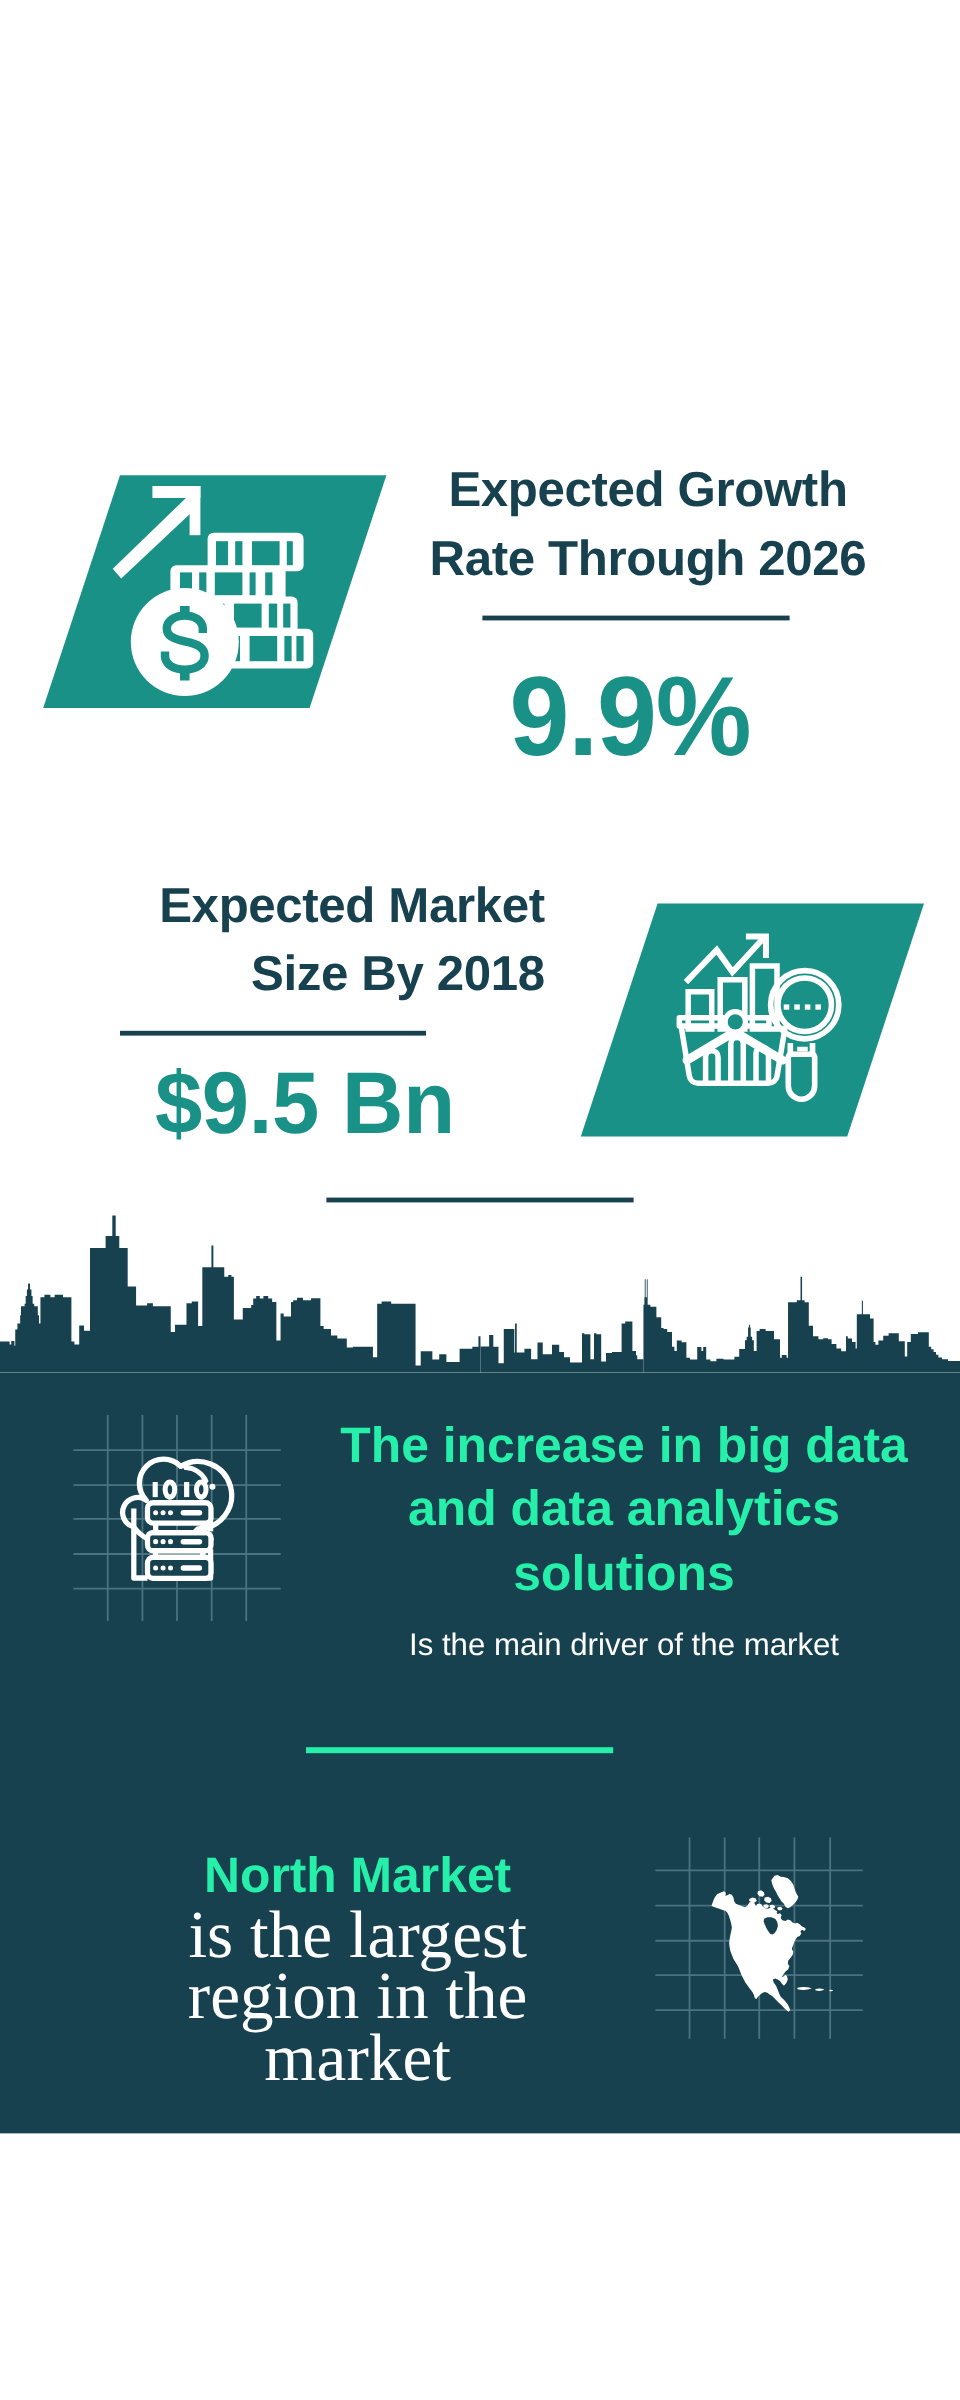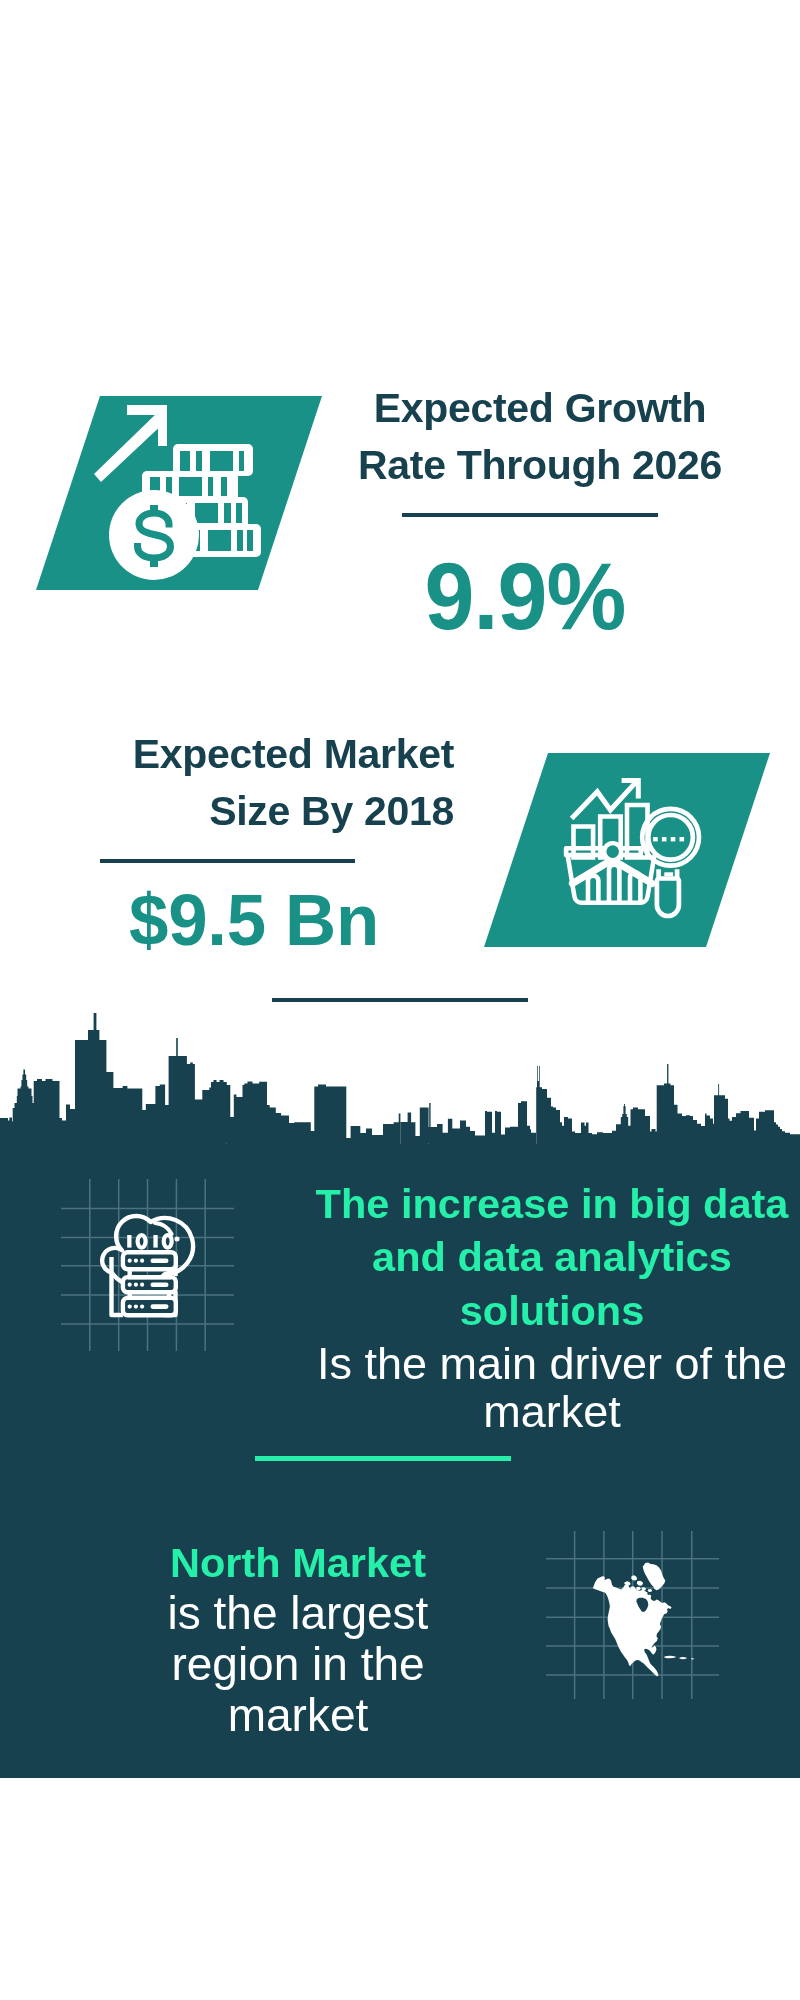--- a/index.html
+++ b/index.html
@@ -23,22 +23,22 @@
   .rule{position:absolute;background:#17414F;height:4px;}
   .bignum{position:absolute;color:#1A9187;font-weight:bold;font-size:94px;text-align:center;line-height:94px;white-space:nowrap;letter-spacing:-1px;transform:scaleX(0.955);}
   .bignum2{font-size:73px;line-height:73px;letter-spacing:-0.3px;transform:scaleX(0.97);}
 
   
   .dark{position:absolute;left:0;top:1144px;width:800px;height:634px;background:#17414F;}
   .sky{position:absolute;left:0;bottom:100%;width:800px;height:133px;}
   .sky svg{display:block;}
   .blk{position:absolute;text-align:center;}
   .blk .l1{font-weight:bold;font-size:41.5px;line-height:53.4px;color:#25EFA8;}
-  .blk .l2{font-size:45px;line-height:48px;color:#fff;margin-top:3px;}
-  .blk2 .l2{font-size:46px;line-height:50.7px;margin-top:-1px;}
+  .blk .l2{font-size:26px;line-height:61px;color:#fff;margin-top:3px;}
+  .blk2 .l2{font-size:56px;line-height:50.7px;margin-top:-1px;font-family:Liberation Serif, serif;}
   .grule{position:absolute;background:#25EFA8;height:5px;}
   .icon-grid{position:absolute;}
   .icon-grid svg{display:block;}
 
   
   .foot{position:absolute;left:0;top:1778px;width:800px;height:222px;background:#fff;}
 </style>
 </head>
 <body>
 
@@ -210,21 +210,21 @@
         </g>
         <g>
           <rect x="66.2" y="56" width="4.3" height="12.6" fill="#ffffff"></rect>
           <ellipse cx="80.6" cy="62.3" rx="4" ry="6.3" fill="none" stroke="#ffffff" stroke-width="4.2"></ellipse>
           <rect x="92.4" y="56" width="4.3" height="12.6" fill="#ffffff"></rect>
           <ellipse cx="106.7" cy="62.3" rx="4" ry="6.3" fill="none" stroke="#ffffff" stroke-width="4.2"></ellipse>
         </g>
       </svg>
     </div>
 
-    <div class="blk" style="left:280px;top:33px;width:480px;margin-left:32px;">
+    <div class="blk" style="left:280px;top:33px;width:480px;">
       <div class="l1">The increase in big data and data analytics solutions</div>
       <div class="l2">Is the main driver of the market</div>
     </div>
 
     <div class="grule" style="left:255px;top:312px;width:256px;"></div>
 
     <div class="icon-grid" style="left:546px;top:387px;">
       <svg width="175" height="170" viewBox="0 0 175 170">
         <g stroke="#4B7280" stroke-width="1.5">
           <path d="M28.6 0V168 M57.9 0V168 M86.7 0V168 M116 0V168 M145.8 0V168"></path>

